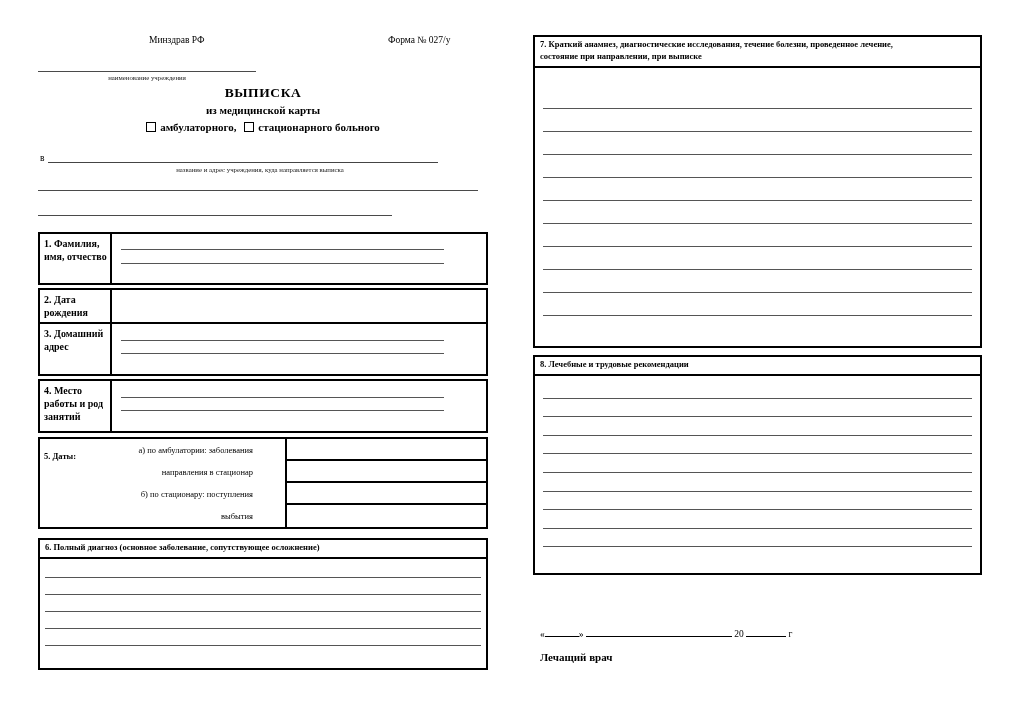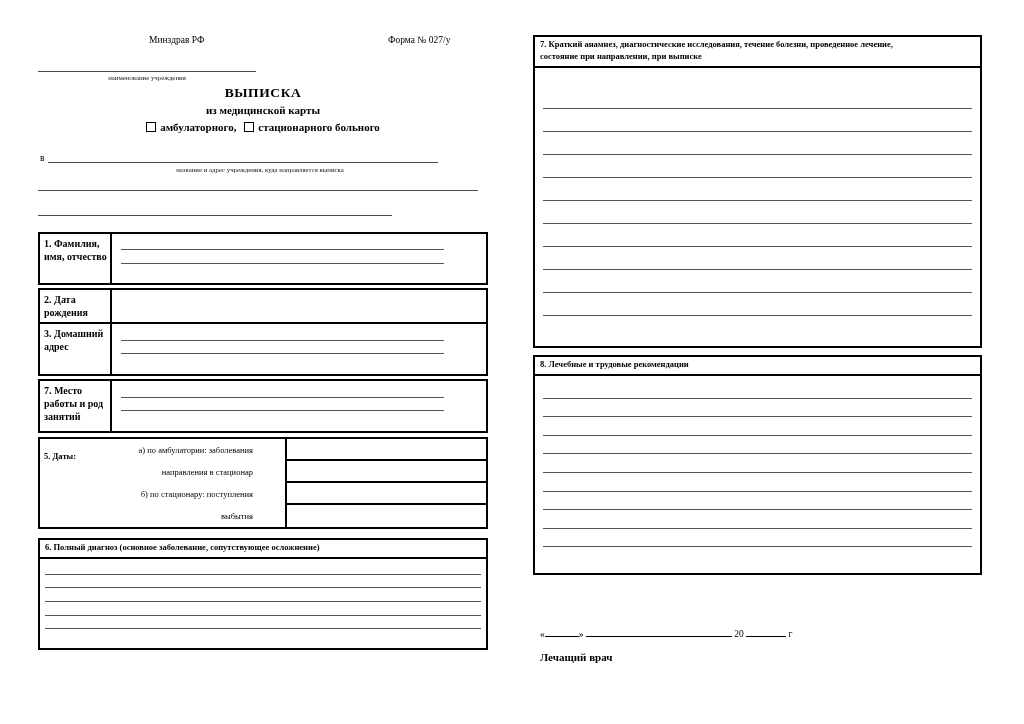--- a/index.html
+++ b/index.html
@@ -119,21 +119,21 @@
 
   <div class="frow" style="top:322px; height:54px;">
     <div class="lcell">3. Домашний адрес</div>
     <div class="vcell">
       <div class="wline"></div>
       <div class="wline"></div>
     </div>
   </div>
 
   <div class="frow" style="top:379px; height:54px;">
-    <div class="lcell">7. Место работы и род занятий</div>
+    <div class="lcell">4. Место работы и род занятий</div>
     <div class="vcell">
       <div class="wline"></div>
       <div class="wline"></div>
     </div>
   </div>
 
   <div class="frow" style="top:437px; height:92px;">
     <div class="dates-label">5. Даты:</div>
     <div class="dates-body">
       <div class="dates-subrow">
@@ -148,21 +148,21 @@
         <div class="srl">б) по стационару:  поступления</div>
         <div class="srb"></div>
       </div>
       <div class="dates-subrow">
         <div class="srl">выбытия</div>
         <div class="srb"></div>
       </div>
     </div>
   </div>
 
-  <div class="frow col-box" style="top:538px; height:112px;">
+  <div class="frow col-box" style="top:538px; height:132px;">
     <div class="sec-header" style="padding-right:5px;">6. Полный диагноз (основное заболевание, сопутствующее осложнение)</div>
     <div class="sec-body" style="padding:2px 5px 6px 5px;">
       <div class="wline"></div>
       <div class="wline"></div>
       <div class="wline"></div>
       <div class="wline"></div>
       <div class="wline"></div>
     </div>
   </div>
 

